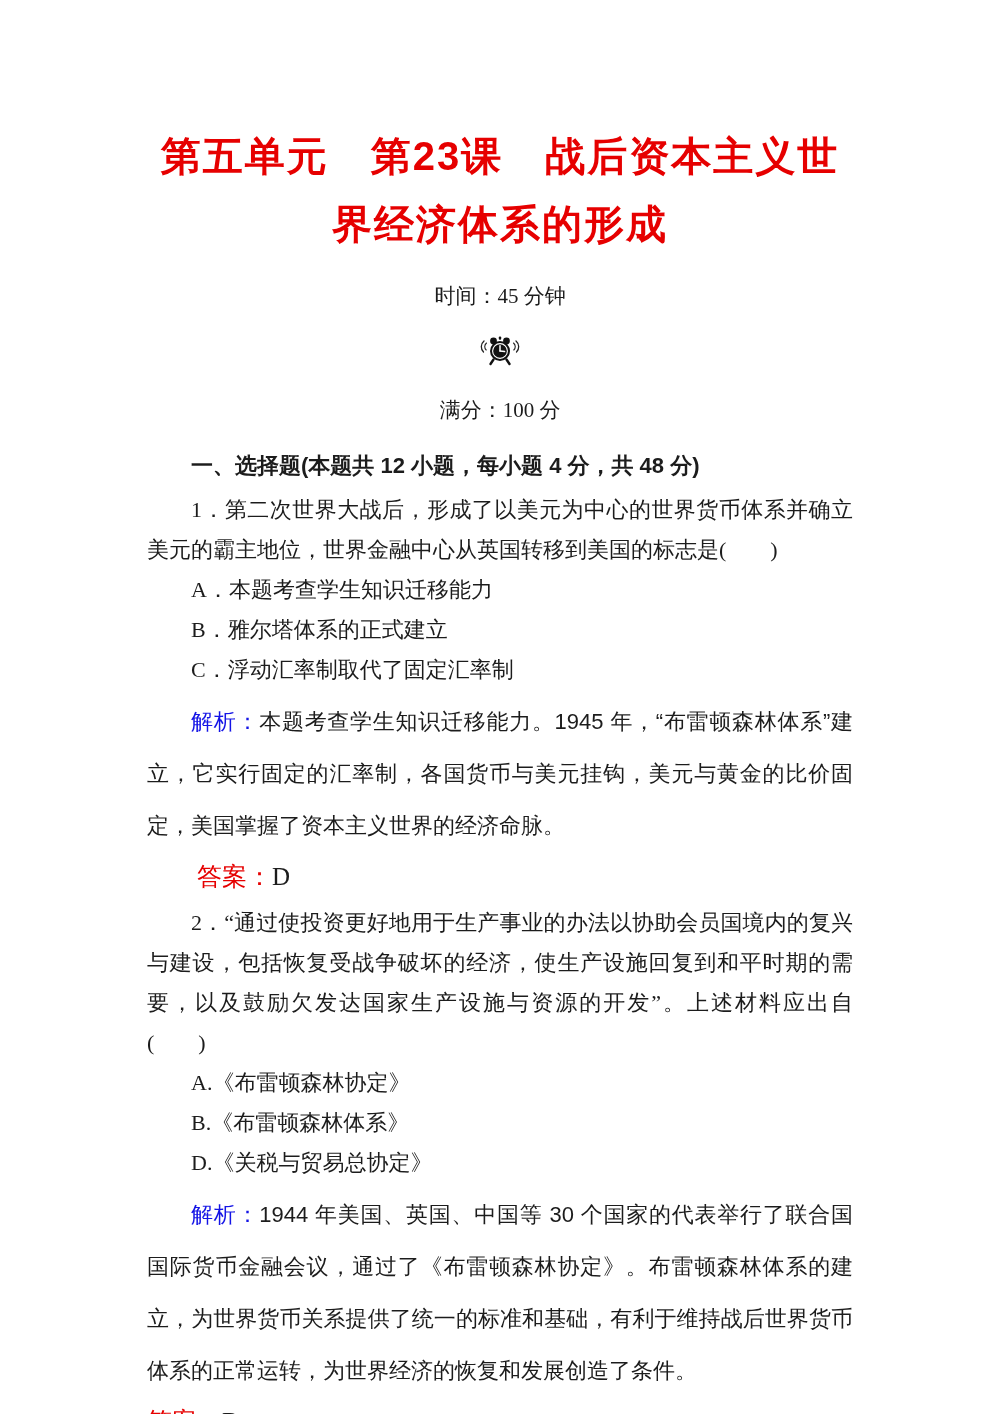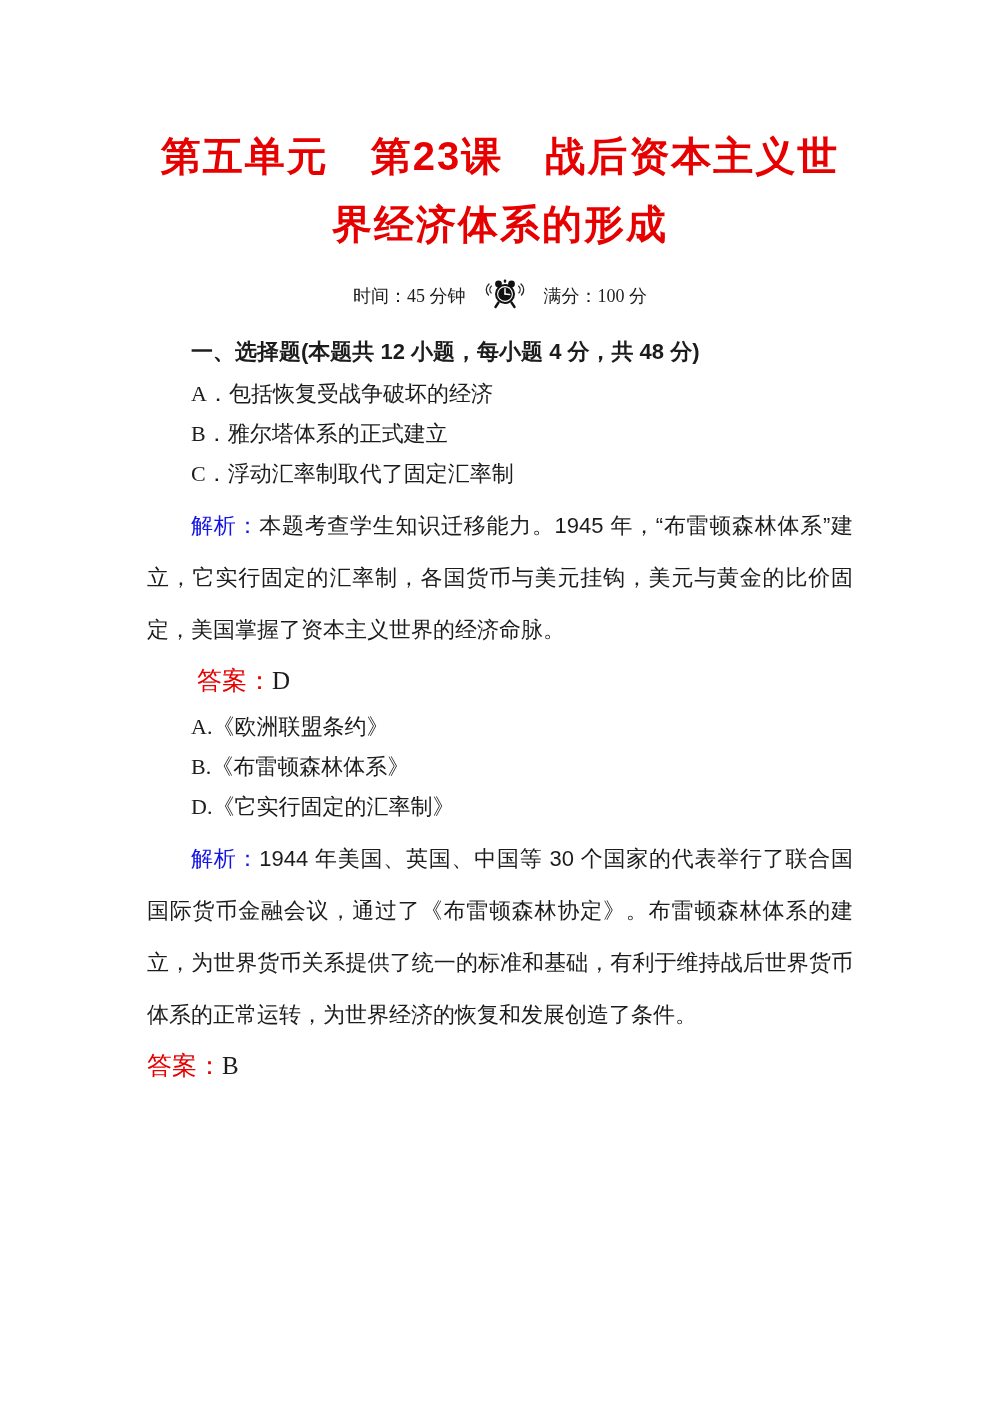--- a/index.html
+++ b/index.html
@@ -31,22 +31,23 @@
     letter-spacing:2px;
   }
   .title-line{display:block;}
   
   .meta{
     margin-top:16px;
     display:flex;
     align-items:center;
     justify-content:center;
     gap:14px;
-    font-size:18px;
+    font-size:21px;
     line-height:44px;
+    flex-direction:column;
   }
   .clock{width:50px;height:42px;flex:0 0 auto;}
   
   .section-heading{
     font-family:"Liberation Sans","DejaVu Sans",sans-serif;
     font-weight:700;
     font-size:22px;
     line-height:40px;
     margin-top:14px;
     text-indent:2em;
@@ -124,29 +125,31 @@
 
         <path d="M 0 0 L 0 -5.2" stroke="#ffffff" stroke-width="1.5" stroke-linecap="round"></path>
         <path d="M 0 0 L 4.6 0.6" stroke="#ffffff" stroke-width="1.5" stroke-linecap="round"></path>
       </svg>
       <span>满分：100 分</span>
     </div>
 
     <h2 class="section-heading">一、选择题(本题共 12 小题，每小题 4 分，共 48 分)</h2>
 
     <section class="question">
-      <p class="option">A．包括恢复受战争破坏的经济</p>
+      <p class="stem">1．第二次世界大战后，形成了以美元为中心的世界货币体系并确立美元的霸主地位，世界金融中心从英国转移到美国的标志是(　　)</p>
+      <p class="option">A．本题考查学生知识迁移能力</p>
       <p class="option">B．雅尔塔体系的正式建立</p>
       <p class="option">C．浮动汇率制取代了固定汇率制</p>
       <p class="analysis"><span class="analysis-label">解析：</span><span>本题考查学生知识迁移能力。1945 年，“布雷顿森林体系”建立，它实行固定的汇率制，各国货币与美元挂钩，美元与黄金的比价固定，美国掌握了资本主义世界的经济命脉。</span></p>
       <p class="answer"><span class="answer-label">答案：</span><span class="answer-value">D</span></p>
     </section>
 
     <section class="question">
-      <p class="option">A.《欧洲联盟条约》</p>
+      <p class="stem">2．“通过使投资更好地用于生产事业的办法以协助会员国境内的复兴与建设，包括恢复受战争破坏的经济，使生产设施回复到和平时期的需要，以及鼓励欠发达国家生产设施与资源的开发”。上述材料应出自(　　)</p>
+      <p class="option">A.《布雷顿森林协定》</p>
       <p class="option">B.《布雷顿森林体系》</p>
-      <p class="option">D.《它实行固定的汇率制》</p>
+      <p class="option">D.《关税与贸易总协定》</p>
       <p class="analysis"><span class="analysis-label">解析：</span><span>1944 年美国、英国、中国等 30 个国家的代表举行了联合国国际货币金融会议，通过了《布雷顿森林协定》。布雷顿森林体系的建立，为世界货币关系提供了统一的标准和基础，有利于维持战后世界货币体系的正常运转，为世界经济的恢复和发展创造了条件。</span></p>
       <p class="answer flush"><span class="answer-label">答案：</span><span class="answer-value">B</span></p>
     </section>
 
   </div>
 </div>
 
 </body></html>

